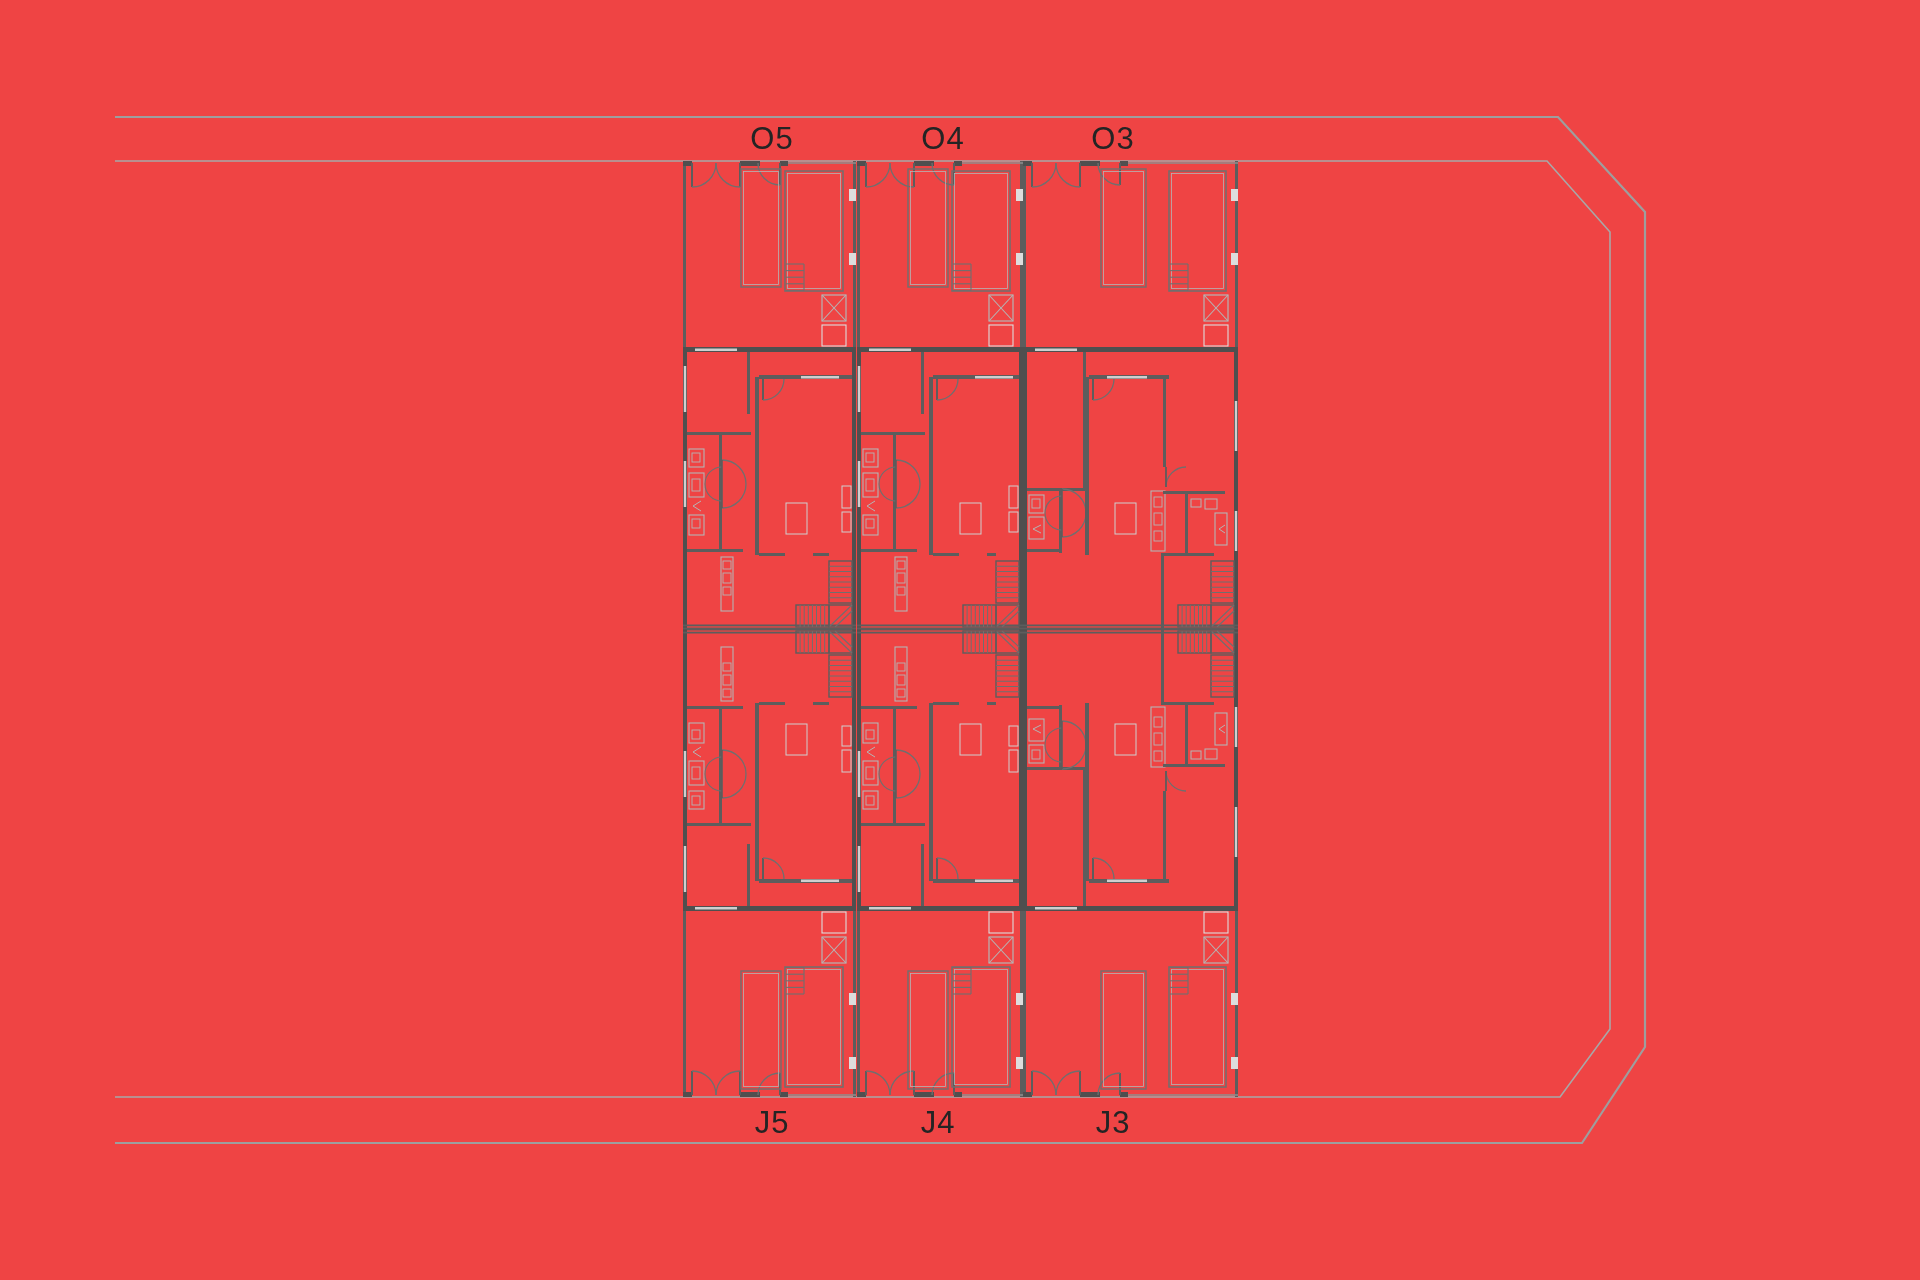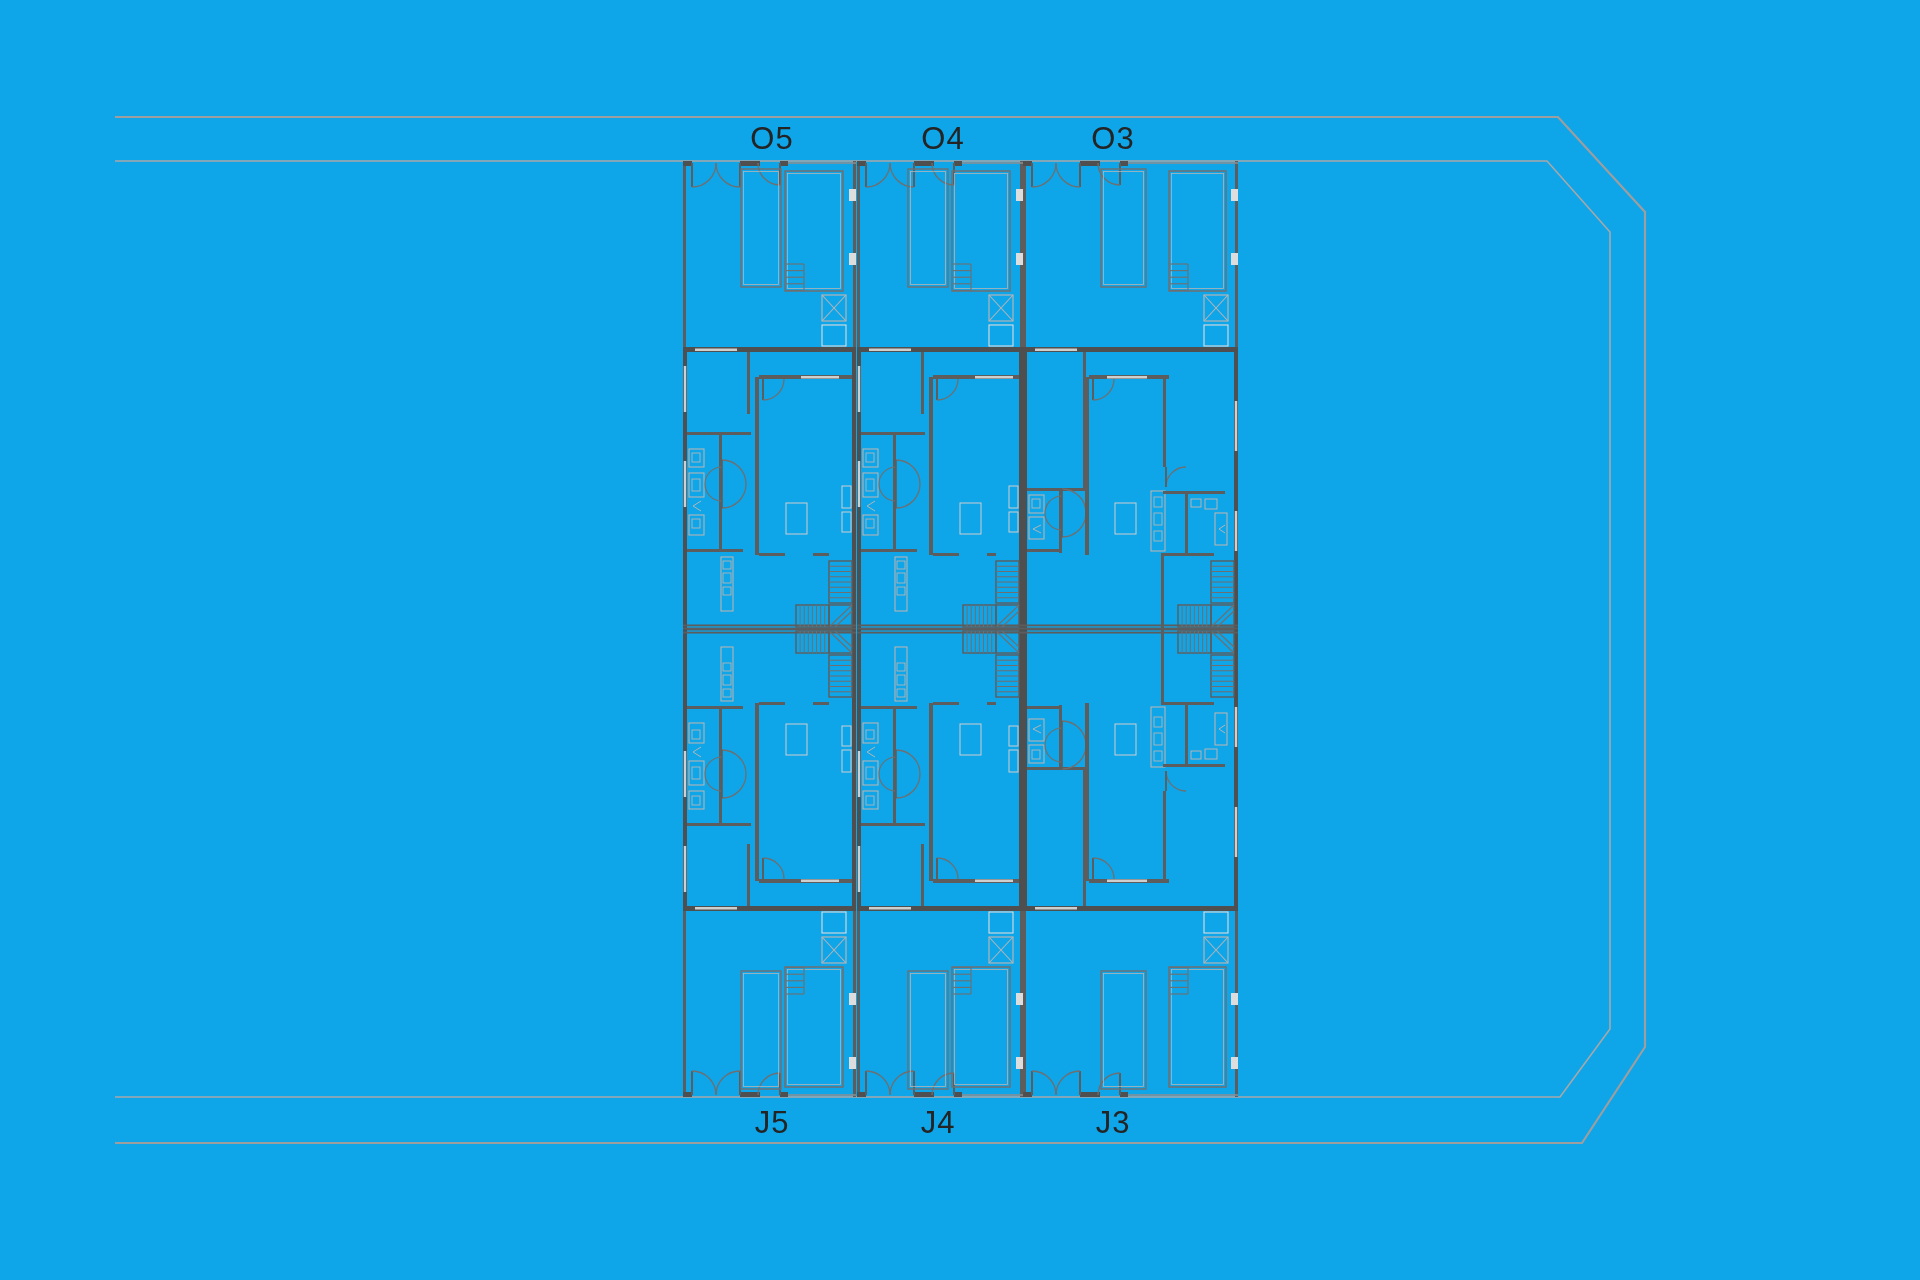--- a/index.html
+++ b/index.html
@@ -1,19 +1,19 @@
 <!DOCTYPE html>
 <html><head>
 <meta charset="utf-8">
 <style>
   html,body{margin:0;padding:0;background:#f4f4f4;}
   .canvas{
     position:relative;
     width:1920px;height:1280px;
-    background:#0ea5e9;
+    background:#ef4444;
     overflow:hidden;
     font-family:"Liberation Sans", sans-serif;
   }
   svg{display:block;}
   text.unit-label{
     font-family:"Liberation Sans", sans-serif;
     font-weight:500;
     letter-spacing:1px;
   }
 </style>

